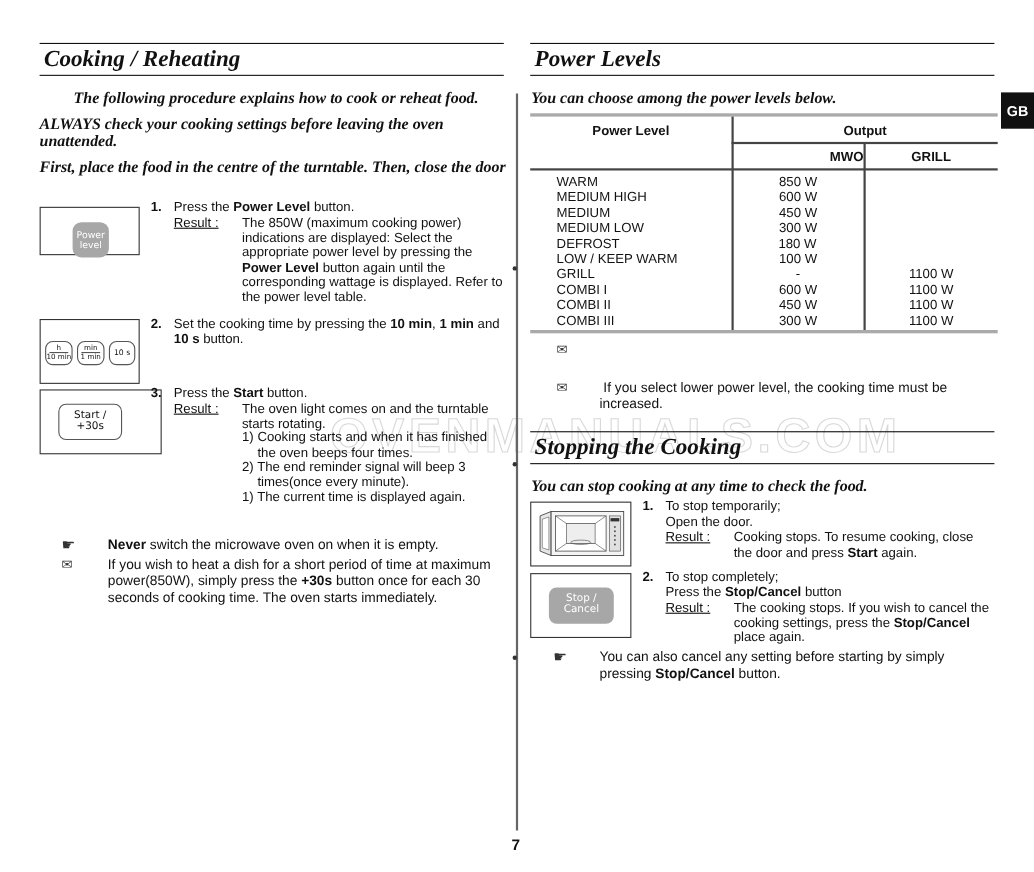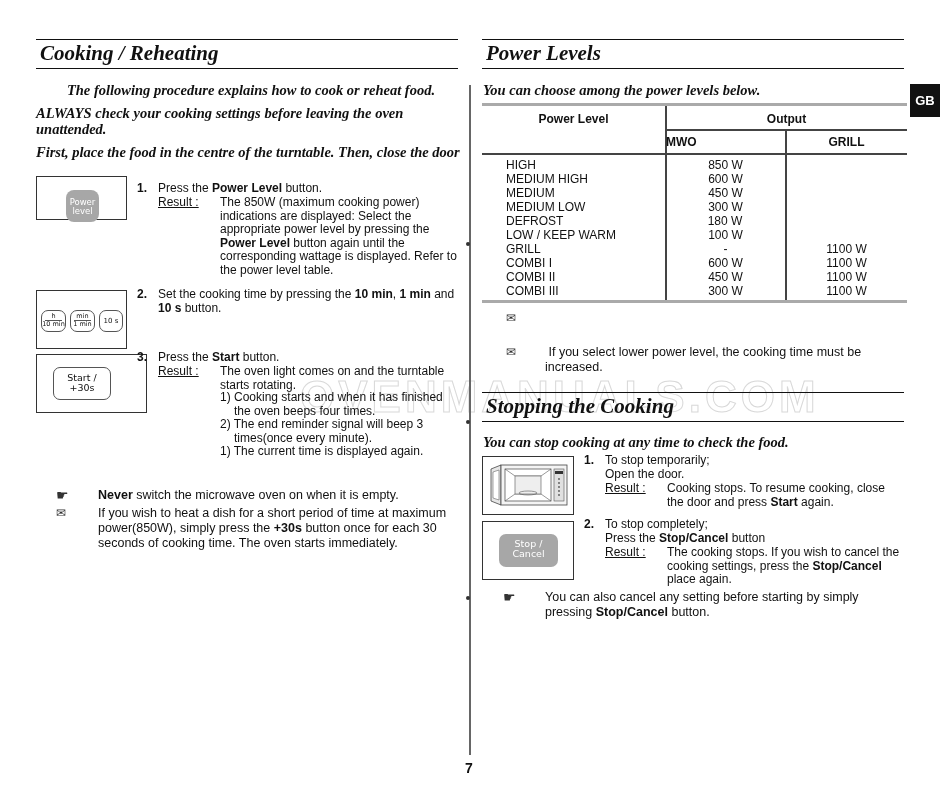--- a/index.html
+++ b/index.html
@@ -48,21 +48,21 @@
 <div class="watermark">OVENMANUALS.COM</div>
 
 <div class="sec-head" style="left:36px; top:39px; width:422px; height:30px;">
   <div class="t">Cooking / Reheating</div>
 </div>
 
 <div class="intro abs" style="left:36px; top:82px; width:430px;text-align:center;">The following procedure explains how to cook or reheat food.</div>
 <div class="intro abs" style="left:36px; top:105px; width:400px;">ALWAYS check your cooking settings before leaving the oven unattended.</div>
 <div class="intro abs" style="left:36px; top:144px; width:440px;">First, place the food in the centre of the turntable. Then, close the door</div>
 
-<div class="panel" style="left:36px; top:176px; width:91px; height:44px;">
+<div class="panel" style="left:36px; top:188px; width:91px; height:44px;">
   <div class="pbtn" style="left:29px; top:13px; width:33px; height:32px; background:#a7a7a7; border-radius:8px; color:#fff; font-size:8.5px; padding-top:8px;">
     <div>Power</div>
     <div>level</div>
   </div>
 </div>
 
 <div class="panel" style="left:36px; top:290px; width:91px; height:59px;">
   <div class="pbtn" style="left:4px; top:19px; width:25px; height:22px; border:1px solid #555; border-radius:7px; font-size:6.5px; padding-top:2px;">
     <div style="border-bottom:0.8px solid #555; margin:0 3px;">h</div>
     <div>10 min</div>
@@ -126,25 +126,25 @@
 <div class="gb-tab">GB</div>
 
 <div class="ptable" style="left:482px; top:103px; width:425px; height:200px;">
   <div class="vline" style="left:183px;"></div>
   <div class="vline" style="left:303px; top:24px;"></div>
   <div class="hline" style="left:183px; right:0; top:23px;"></div>
   <div class="hline" style="left:0; right:0; top:47px;"></div>
 
   <div class="cell" style="left:0; width:183px; top:6px; text-align:center; font-weight:bold;">Power Level</div>
   <div class="cell" style="left:184px; right:0; top:6px; text-align:center; font-weight:bold;">Output</div>
-  <div class="cell" style="left:184px; width:119px; top:29px; text-align:left; font-weight:bold;">MWO</div>
+  <div class="cell" style="left:184px; width:119px; top:29px; text-align:right; font-weight:bold;">MWO</div>
   <div class="cell" style="left:304px; right:0; top:29px; text-align:center; font-weight:bold;">GRILL</div>
 
   <div id="table-body">
-      <div class="cell" style="left:24px; width:160px; top:52px;">HIGH</div>
+      <div class="cell" style="left:24px; width:160px; top:52px;">WARM</div>
       <div class="cell" style="left:184px; width:119px; text-align:center; top:52px;">850 W</div>
       <div class="cell" style="left:304px; right:0; text-align:center; top:52px;"></div>
       <div class="cell" style="left:24px; width:160px; top:66px;">MEDIUM HIGH</div>
       <div class="cell" style="left:184px; width:119px; text-align:center; top:66px;">600 W</div>
       <div class="cell" style="left:304px; right:0; text-align:center; top:66px;"></div>
       <div class="cell" style="left:24px; width:160px; top:80px;">MEDIUM</div>
       <div class="cell" style="left:184px; width:119px; text-align:center; top:80px;">450 W</div>
       <div class="cell" style="left:304px; right:0; text-align:center; top:80px;"></div>
       <div class="cell" style="left:24px; width:160px; top:94px;">MEDIUM LOW</div>
       <div class="cell" style="left:184px; width:119px; text-align:center; top:94px;">300 W</div>

